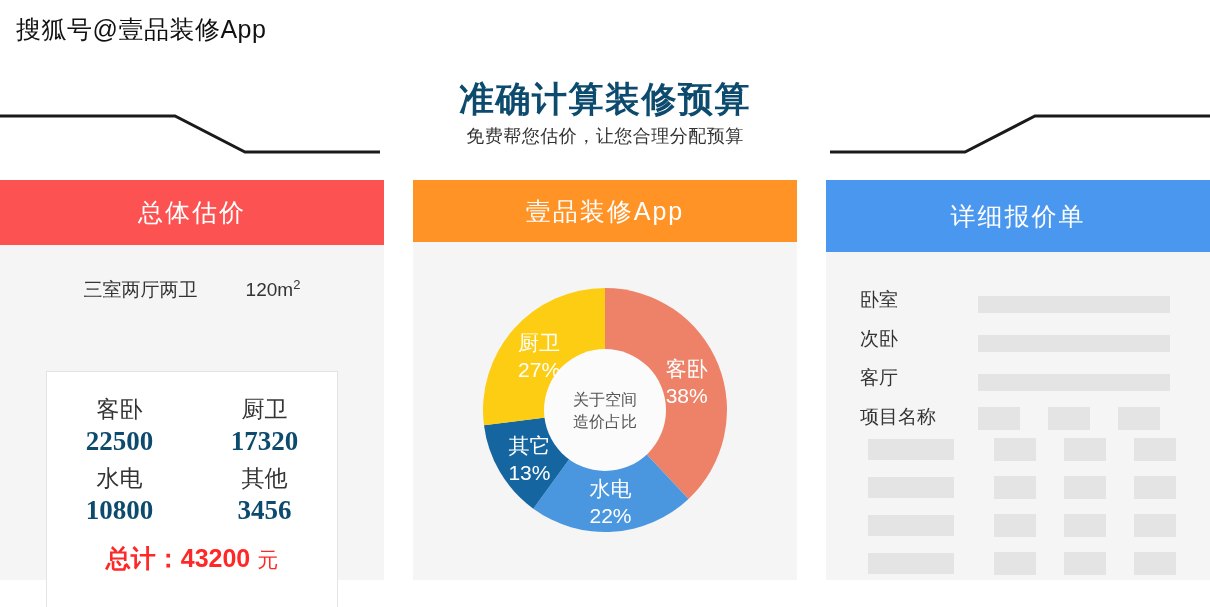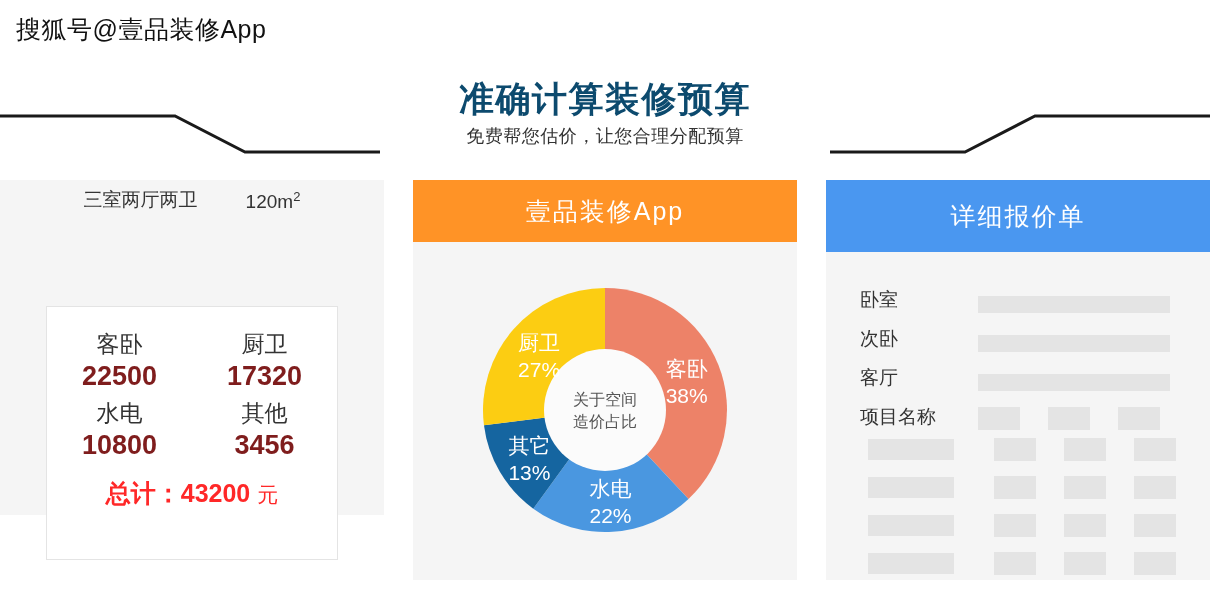--- a/index.html
+++ b/index.html
@@ -49,35 +49,35 @@
   .card.c2 .card-head { background:#FF9326; height:62px; }
   .card.c3 .card-head { background:#4A97F0; height:72px; }
 
   .card-body { background:#F5F5F5; height:335px; position:relative; }
   .card.c2 .card-body { height:338px; }
   .card.c3 .card-body { height:328px; }
 
   
   .meta-row {
     display:flex; justify-content:center; gap:48px;
-    padding-top:7px; font-size:19px; color:#333;align-items:flex-end;
+    padding-top:32px; font-size:19px; color:#333;
   }
   .meta-row .sup { font-size:13px; vertical-align:super; }
   .est-box {
     position:absolute; left:46px; top:126px;
     width:292px; height:254px;
     background:#fff; border:1px solid #E4E4E4;
   }
   .est-grid {
     display:grid; grid-template-columns:1fr 1fr;
     row-gap:4px; padding-top:22px;
   }
   .est-cell { text-align:center; }
   .est-cell .lbl { font-size:23px; color:#333; line-height:1.35; }
-  .est-cell .val { font-size:27px; font-weight:bold; color:#7f1d1d; line-height:1.25; }
+  .est-cell .val { font-size:27px; font-weight:bold; color:#0c4a6e; line-height:1.25;font-family:Liberation Serif, serif; }
   .est-total {
     text-align:center; margin-top:14px;
     font-size:25px; font-weight:bold; color:#FF2828;
   }
   .est-total .unit { font-size:21px; font-weight:normal; }
 
   
   .donut-wrap { position:absolute; left:50%; top:168px; transform:translate(-50%,-50%); }
   .donut-svg { display:block; }
   .donut-label { font-size:21px; fill:#fff; font-weight:500; }
@@ -110,20 +110,21 @@
       <polyline points="0,6 175,6 245,42 380,42" fill="none" stroke="#1a1a1a" stroke-width="3"></polyline>
     </svg>
     <svg class="banner-deco right" width="380" height="48">
       <polyline points="380,6 205,6 135,42 0,42" fill="none" stroke="#1a1a1a" stroke-width="3"></polyline>
     </svg>
     <div class="banner-title">准确计算装修预算</div>
     <div class="banner-sub">免费帮您估价，让您合理分配预算</div>
   </div>
 
   <div class="card c1">
+    <div class="card-head">总体估价</div>
     <div class="card-body">
       <div class="meta-row">
         <span>三室两厅两卫</span>
         <span><span>120m</span><span class="sup">2</span></span>
       </div>
 
       <div class="est-box">
         <div class="est-grid">
           <div class="est-cell">
             <div class="lbl">客卧</div>

